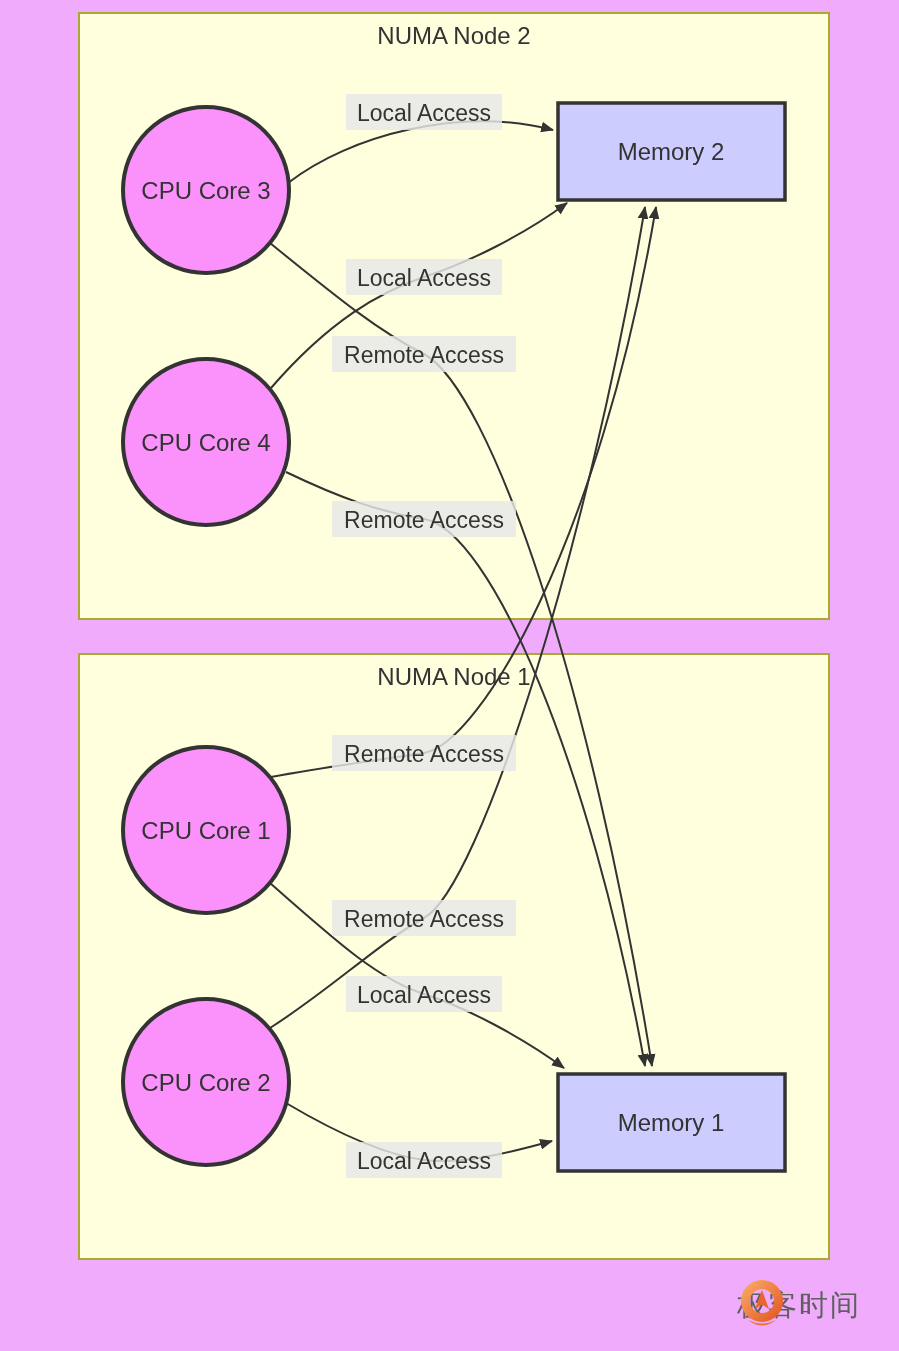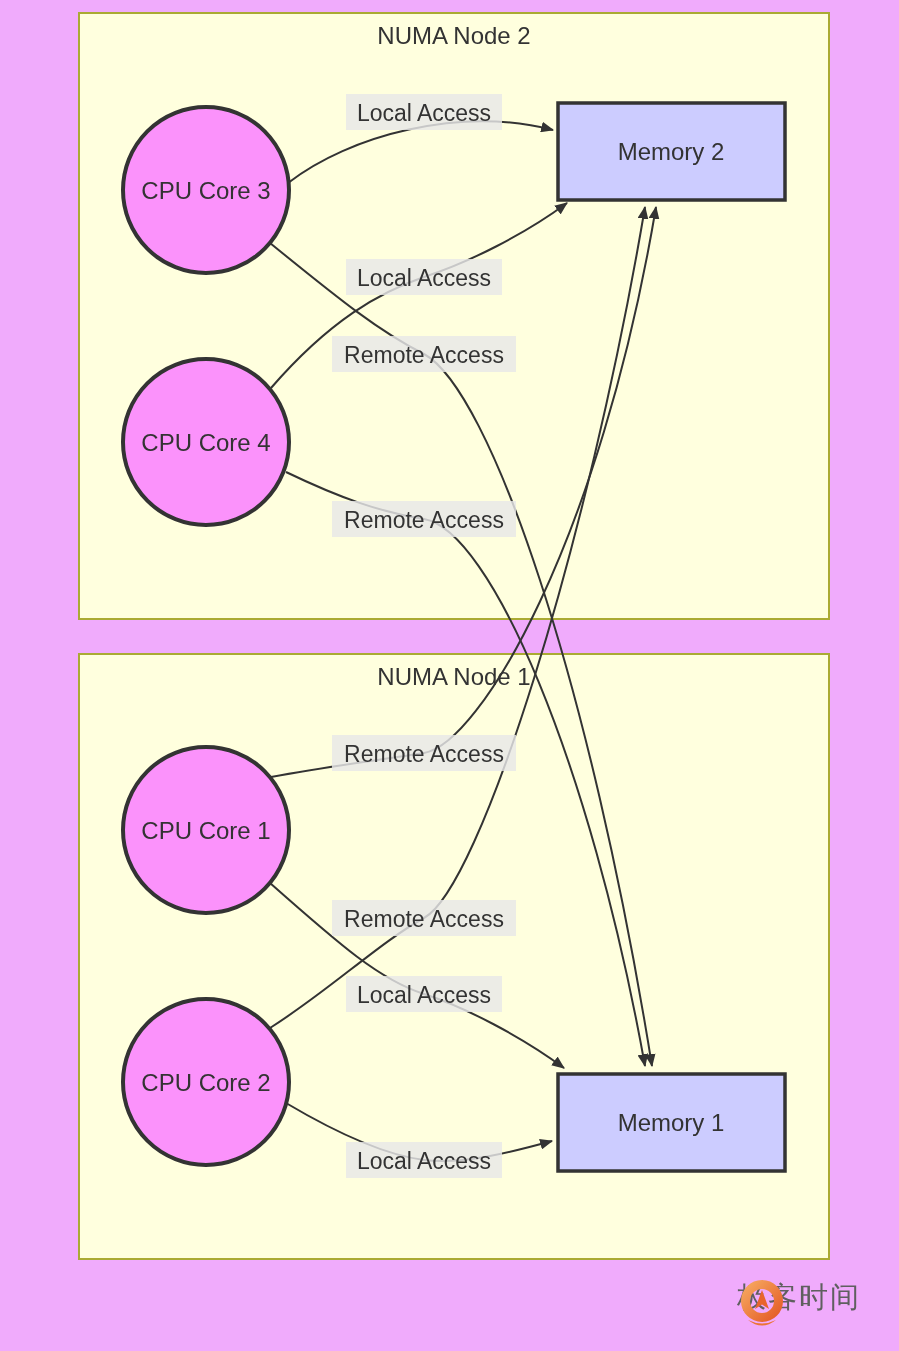--- a/index.html
+++ b/index.html
@@ -11,21 +11,21 @@
   .cluster{fill:#ffffde;stroke:#aaaa33;stroke-width:2;}
   .cluster-title{fill:#333333;font-size:24px;text-anchor:middle;font-family:"Liberation Sans",sans-serif;}
   .edge{fill:none;stroke:#333333;stroke-width:2;}
   .edge-label-bg{fill:#e8e8e8;fill-opacity:0.82;}
   .edge-label{fill:#333333;font-size:23px;text-anchor:middle;font-family:"Liberation Sans",sans-serif;}
   .cpu{fill:#fb92fb;stroke:#333333;stroke-width:4;}
   .mem{fill:#ccccff;stroke:#333333;stroke-width:3.5;}
   .node-label{fill:#333333;font-size:24px;text-anchor:middle;font-family:"Liberation Sans",sans-serif;}
   .logo{
     position:absolute;top:1278px;right:38px;height:56px;
-    display:flex;align-items:flex-start;gap:10px;
+    display:flex;align-items:center;gap:10px;
   }
   .logo-text{color:#5f5f5f;font-size:29px;letter-spacing:2px;font-family:"Liberation Sans",sans-serif;}
 </style>
 </head>
 <body>
 
 <div class="canvas">
   <svg width="899" height="1351" viewBox="0 0 899 1351">
     <defs>
       <marker id="arrow" viewBox="0 0 12 10" refX="11" refY="5" markerWidth="13" markerHeight="11" markerUnits="userSpaceOnUse" orient="auto">

